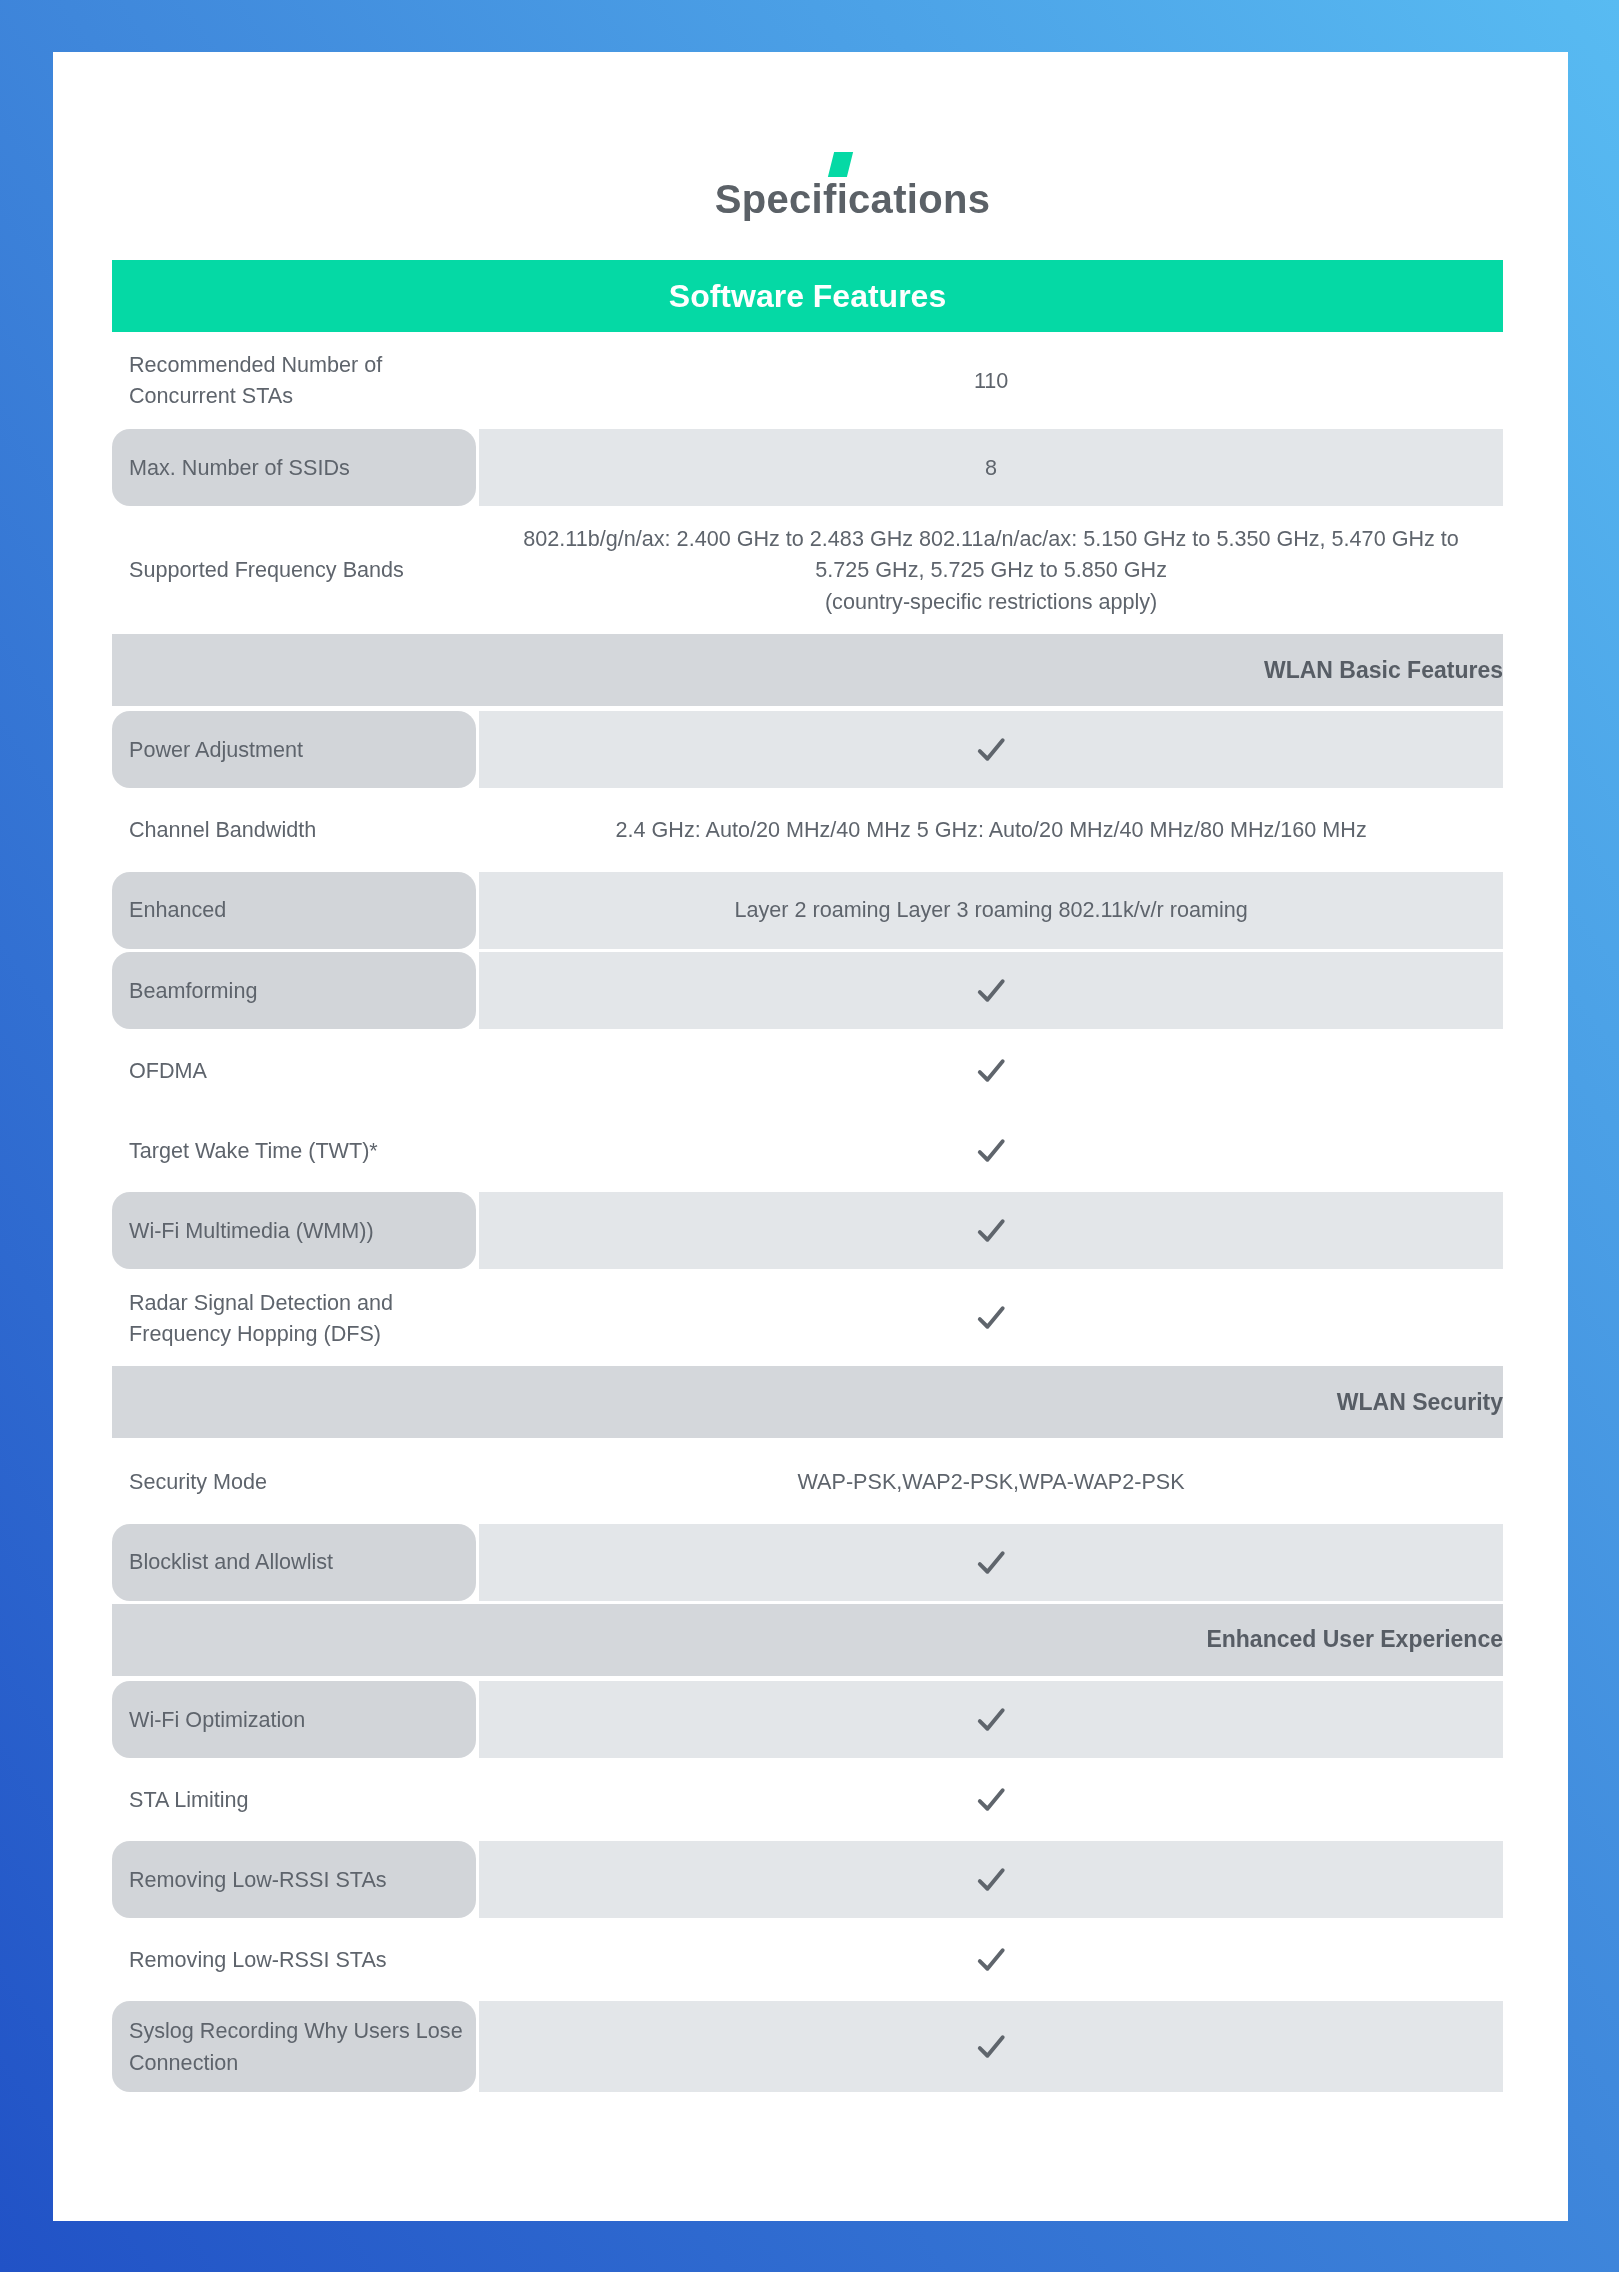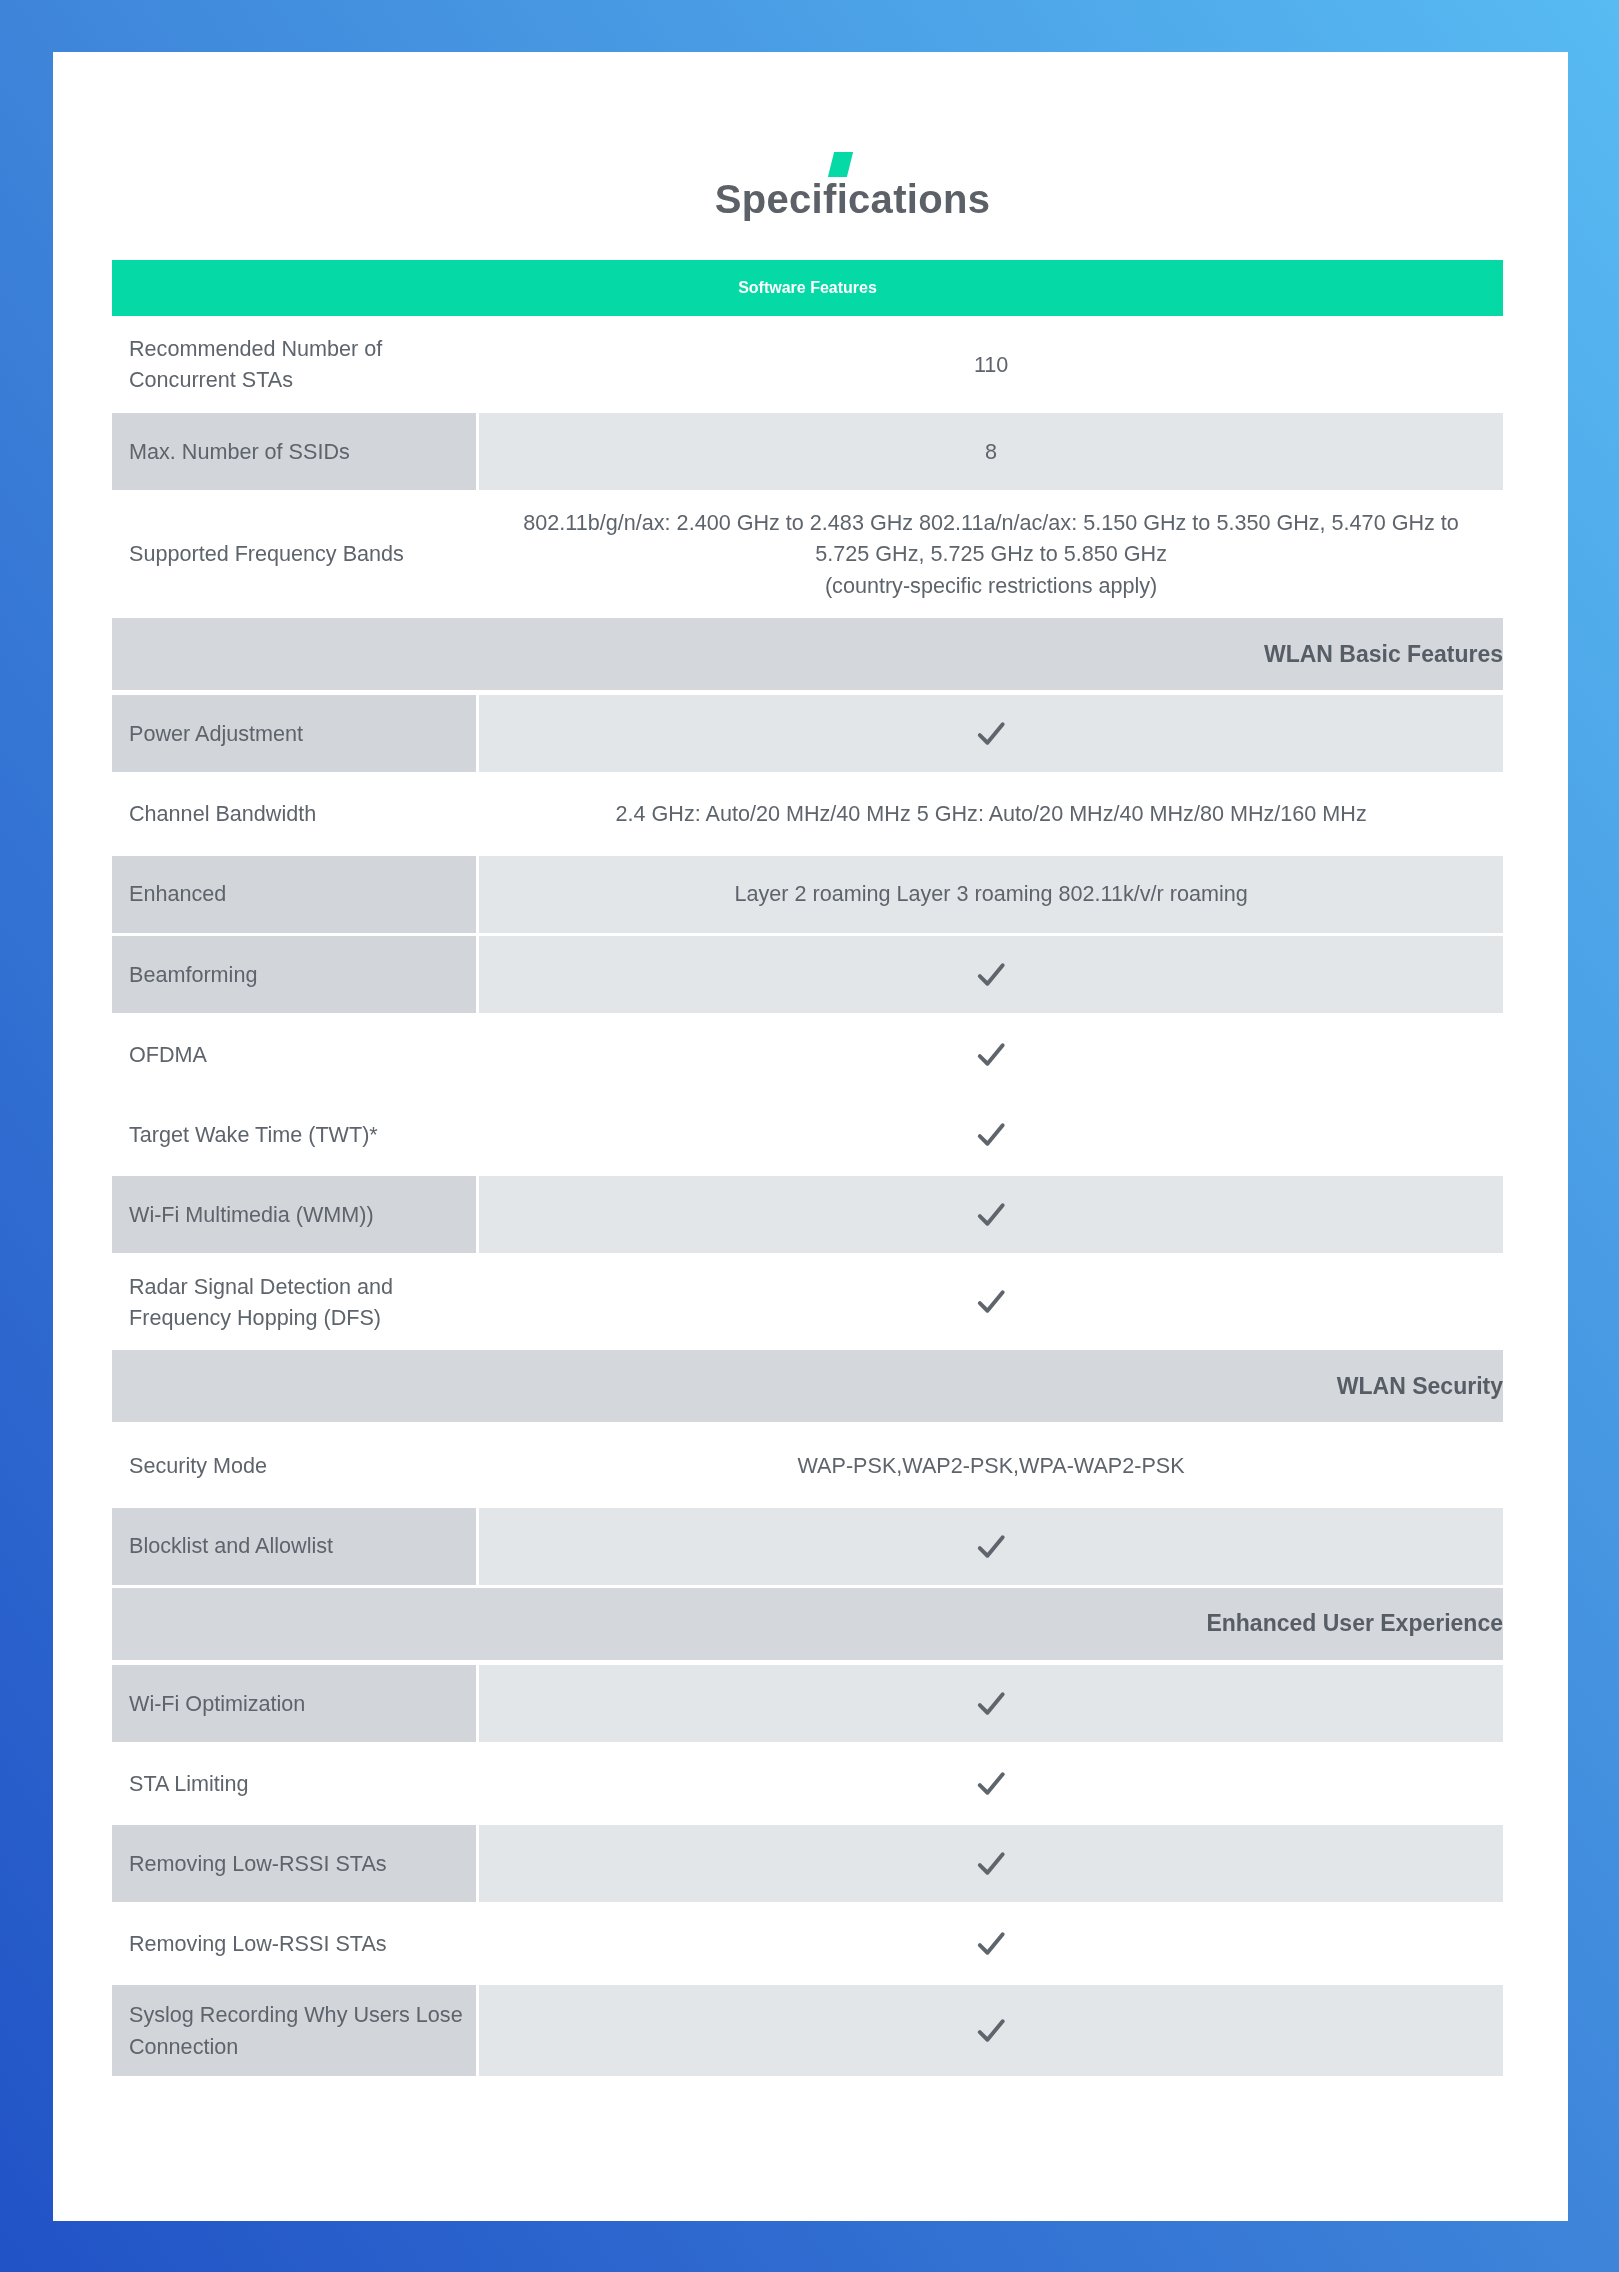--- a/index.html
+++ b/index.html
@@ -32,24 +32,24 @@
   .title-text {
     font-size: 40px;
     font-weight: bold;
     color: #5b6167;
     letter-spacing: 0.3px;
   }
   .table-wrap {
     margin: 38px 65px 0 59px;
   }
   .thead {
-    height: 56px;
+    height: 72px;
     background: #05d9a5;
     color: #ffffff;
-    font-size: 16px;
+    font-size: 32px;
     font-weight: bold;
     display: flex;
     align-items: center;
     justify-content: center;
     margin-bottom: 3.2px;
   }
   .row {
     display: grid;
     grid-template-columns: 364px 1fr;
     column-gap: 3.2px;
@@ -68,21 +68,21 @@
     padding: 14px 12.7px 14px 17px;
   }
   .value-cell {
     display: flex;
     flex-direction: column;
     align-items: center;
     justify-content: center;
     text-align: center;
     padding: 14px 21.6px;
   }
-  .row.shaded .label-cell { background: #d2d5d9; }
+  .row.shaded .label-cell { background: #d2d5d9; border-radius: 18px; }
   .row.shaded .value-cell { background: #e3e6e9; }
   .section-row {
     box-sizing: border-box;
     min-height: 72px;
     background: #d4d7db;
     display: flex;
     align-items: center;
     justify-content: flex-end;
     text-align: center;
     font-size: 23px;

